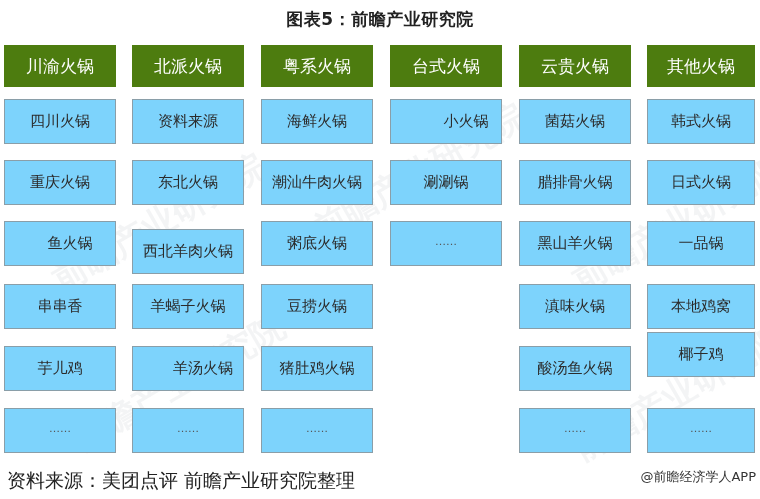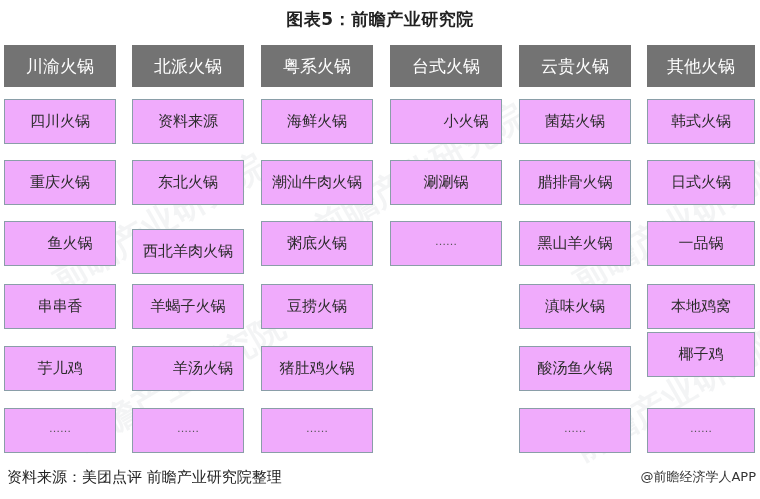--- a/index.html
+++ b/index.html
@@ -14,29 +14,29 @@
   .watermark {
     position: absolute; font-size: 34px; font-weight: bold; color: rgba(160,170,180,0.13);
     transform: rotate(-30deg); white-space: nowrap; pointer-events: none;
   }
   .col { position: absolute; top: 45px; }
   .box {
     position: absolute; left: 0; box-sizing: border-box;
     display: flex; align-items: center; justify-content: center;
   }
   .hdr {
-    top: 0; height: 42px; background: #737373; color: #fff; font-size: 17px;
+    top: 0; height: 42px; background: #4d7c0f; color: #fff; font-size: 17px;
   }
   .cell {
-    height: 45px; background: #f0abfc; border: 1.5px solid #8a9ea8;
+    height: 45px; background: #7dd3fc; border: 1.5px solid #8a9ea8;
     color: #2b2b2b; font-size: 15px;
   }
   .cell.dots { font-size: 11px; color: #555; padding-bottom: 4px; }
   .footer-left {
-    position: absolute; left: 7px; top: 468px; font-size: 15px; color: #222; text-align: center;
+    position: absolute; left: 7px; top: 468px; font-size: 19px; color: #222; text-align: center;
   }
   .footer-right {
     position: absolute; right: 4px; top: 468px; font-size: 13px; color: #333;
   }
 </style>
 </head>
 <body>
 
 <div class="title">图表5：前瞻产业研究院</div>
 

